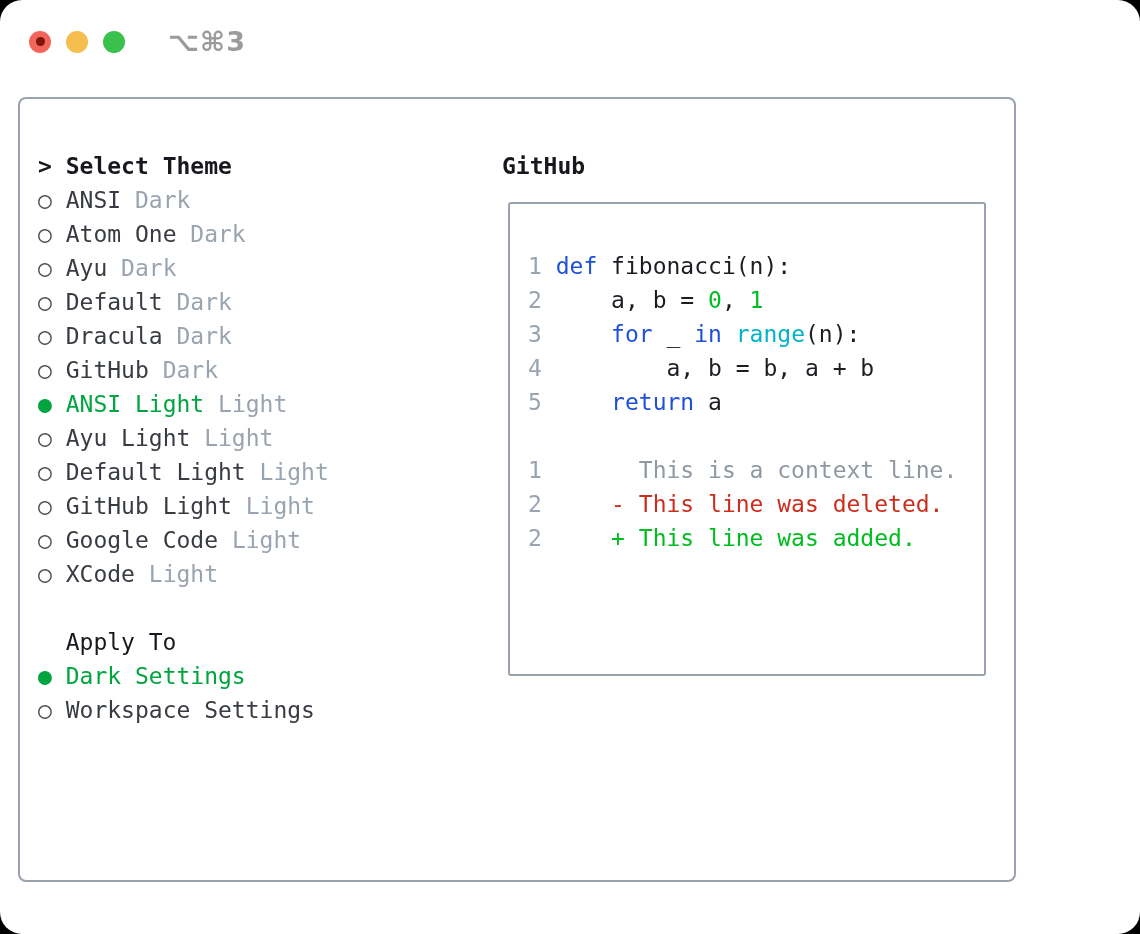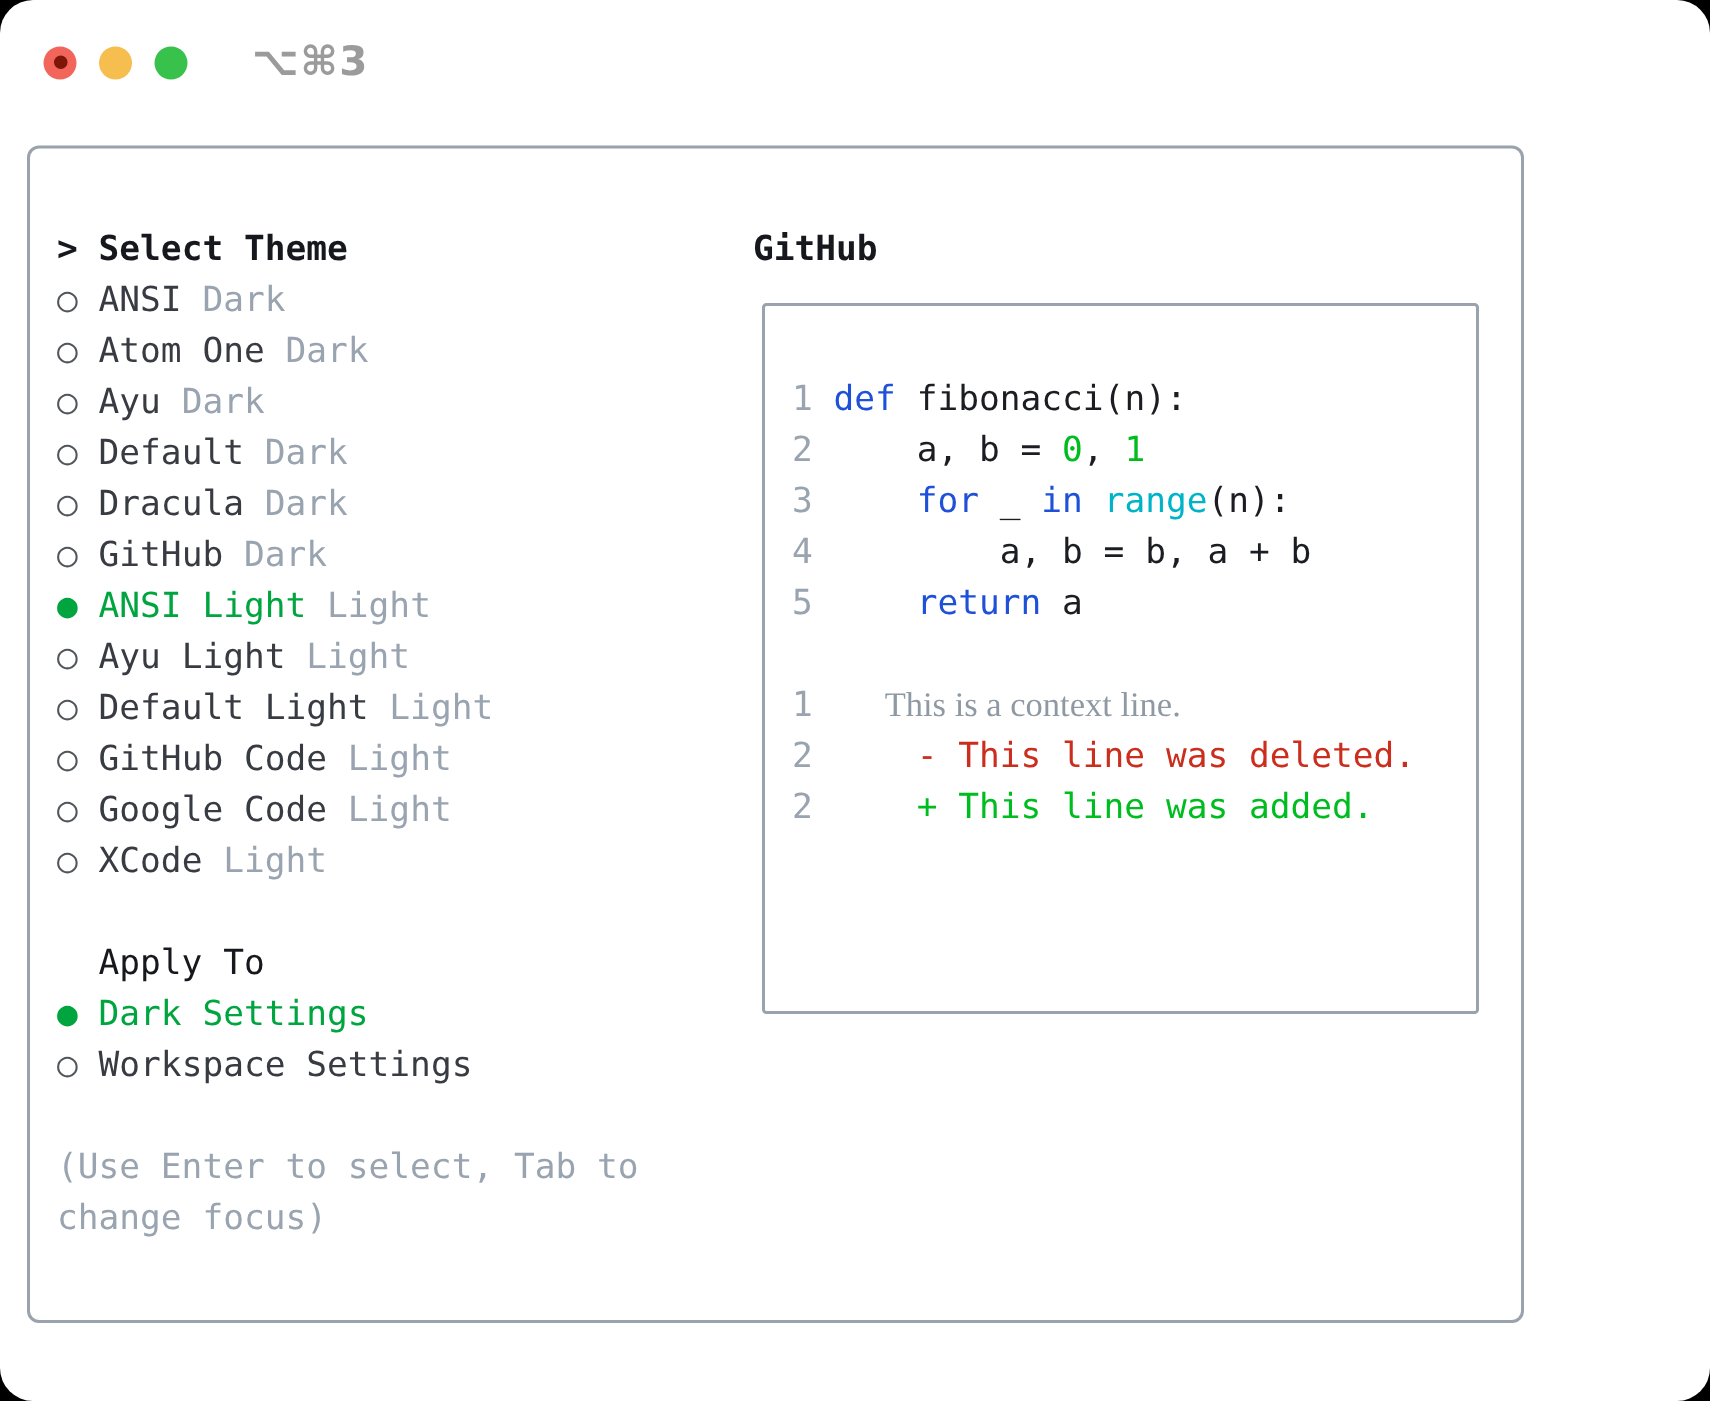--- a/index.html
+++ b/index.html
@@ -41,21 +41,21 @@
     box-sizing:border-box;border:2px solid var(--panel-border);border-radius:3px;
     padding:45px 0 0 18px;background:#fff;}
   .cl{font-size:23px;line-height:34px;white-space:pre;color:var(--plain);}
   .cl.blank{height:34px;}
   .ln{color:var(--badge-gray);}
   .seg-plain{color:var(--plain);}
   .seg-keyword{color:var(--kw);}
   .seg-number{color:var(--code-green);}
   .seg-added{color:var(--code-green);margin-top:12px;}
   .seg-builtin{color:var(--cyan);}
-  .seg-context{color:var(--context-gray);font-family:Liberation Serif, serif;}
+  .seg-context{color:var(--context-gray);}
   .seg-deleted{color:var(--red);}
 </style>
 </head>
 <body>
 
 <div class="screen">
   <div class="titlebar">
     <button class="tl red">
       <span class="tl-dot"></span>
     </button>
@@ -69,28 +69,27 @@
         <div class="row"><span class="mark arrow">&gt; </span><span class="hdr">Select Theme</span></div>
         <div class="row"><span class="mark">○ </span><span class="name">ANSI</span><span class="badge"> Dark</span></div>
         <div class="row"><span class="mark">○ </span><span class="name">Atom One</span><span class="badge"> Dark</span></div>
         <div class="row"><span class="mark">○ </span><span class="name">Ayu</span><span class="badge"> Dark</span></div>
         <div class="row"><span class="mark">○ </span><span class="name">Default</span><span class="badge"> Dark</span></div>
         <div class="row"><span class="mark">○ </span><span class="name">Dracula</span><span class="badge"> Dark</span></div>
         <div class="row"><span class="mark">○ </span><span class="name">GitHub</span><span class="badge"> Dark</span></div>
         <div class="row"><span class="mark sel">● </span><span class="name sel">ANSI Light</span><span class="badge"> Light</span></div>
         <div class="row"><span class="mark">○ </span><span class="name">Ayu Light</span><span class="badge"> Light</span></div>
         <div class="row"><span class="mark">○ </span><span class="name">Default Light</span><span class="badge"> Light</span></div>
-        <div class="row"><span class="mark">○ </span><span class="name">GitHub Code</span><span class="badge"> Light</span></div>
+        <div class="row"><span class="mark">○ </span><span class="name">GitHub Light</span><span class="badge"> Light</span></div>
         <div class="row"><span class="mark">○ </span><span class="name">Google Code</span><span class="badge"> Light</span></div>
         <div class="row"><span class="mark">○ </span><span class="name">XCode</span><span class="badge"> Light</span></div>
         <div class="row blank"></div>
         <div class="row"><span class="apply-hdr">  Apply To</span></div>
         <div class="row"><span class="mark sel">● </span><span class="name sel">Dark Settings</span></div>
         <div class="row"><span class="mark">○ </span><span class="name">Workspace Settings</span></div>
-        <div class="hint">(Use Enter to select, Tab to change focus)</div>
       </div>
     <div class="preview-label">GitHub</div>
     <div class="preview-box">
       <div id="code-lines">
           <div class="cl"><span class="ln">1</span> <span class="seg-keyword">def</span><span class="seg-plain"> fibonacci(n):</span></div>
           <div class="cl"><span class="ln">2</span> <span class="seg-plain">    a, b = </span><span class="seg-number">0</span><span class="seg-plain">, </span><span class="seg-number">1</span></div>
           <div class="cl"><span class="ln">3</span> <span class="seg-plain">    </span><span class="seg-keyword">for</span><span class="seg-plain"> _ </span><span class="seg-keyword">in</span><span class="seg-plain"> </span><span class="seg-builtin">range</span><span class="seg-plain">(n):</span></div>
           <div class="cl"><span class="ln">4</span> <span class="seg-plain">        a, b = b, a + b</span></div>
           <div class="cl"><span class="ln">5</span> <span class="seg-plain">    </span><span class="seg-keyword">return</span><span class="seg-plain"> a</span></div>
           <div class="cl blank"></div>

